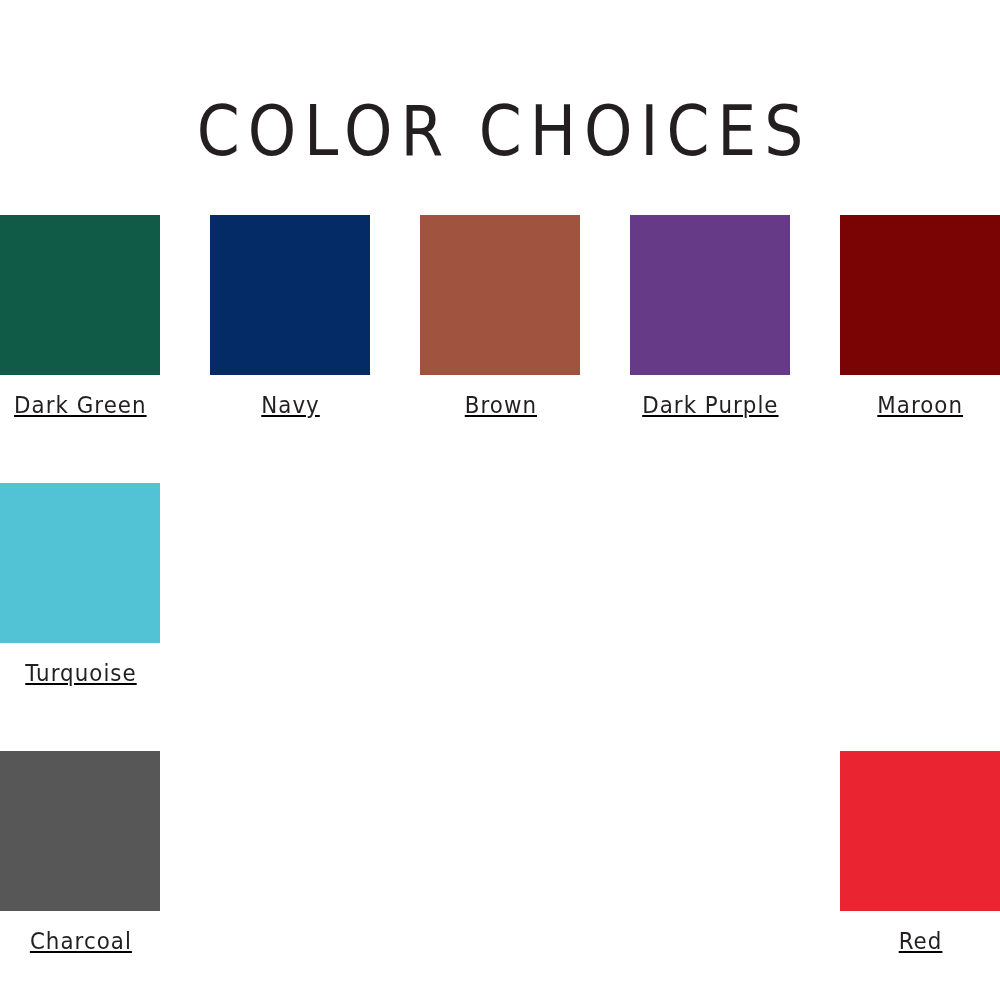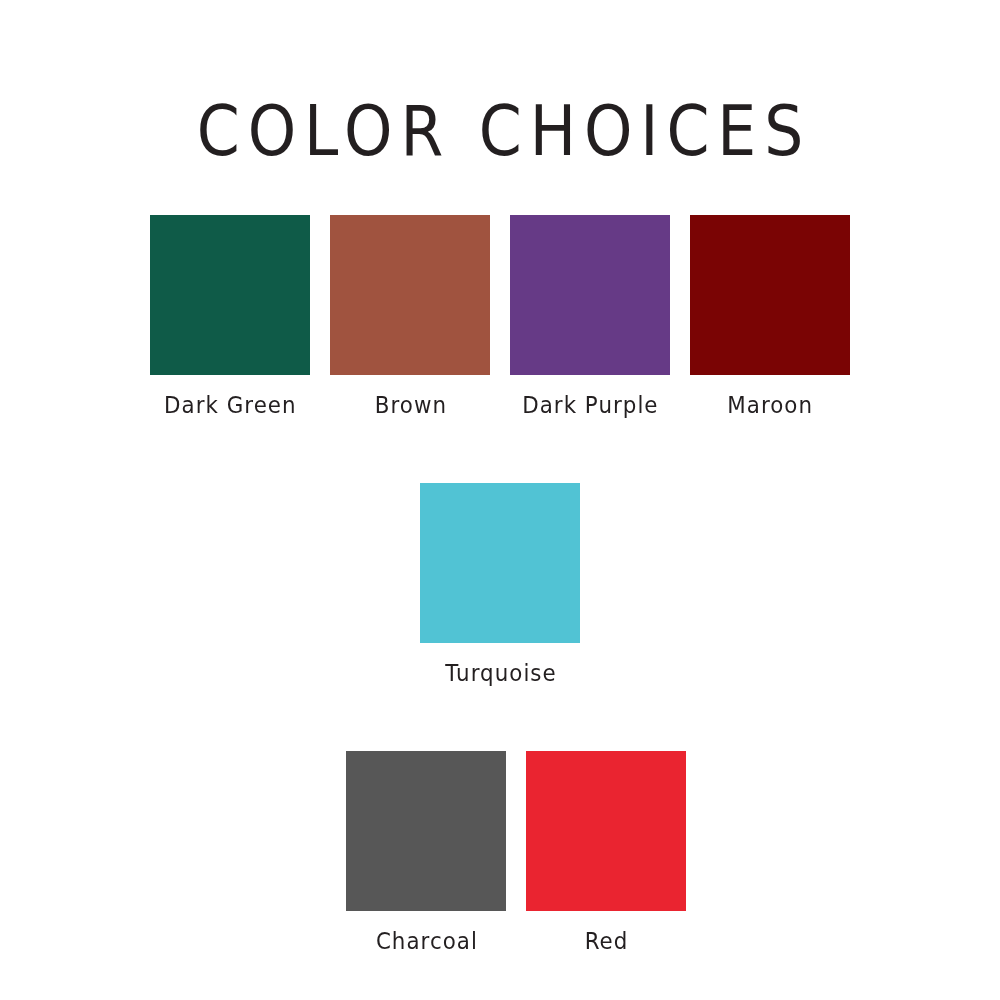--- a/index.html
+++ b/index.html
@@ -47,27 +47,27 @@
   
   .grid {
     position: absolute;
     top: 215px;
     left: 0;
     width: 1000px;
   }
 
   .swatch-row {
     display: flex;
-    justify-content: center;
+    justify-content: space-between;
     gap: 20px;
     margin-bottom: 65px;
+    text-decoration: underline;
   }
   .swatch-row:last-child {
     margin-bottom: 0;
-    padding-left: 32px;
   }
 
   .swatch-cell {
     width: 160px;
     display: flex;
     flex-direction: column;
     align-items: center;
   }
 
   .swatch-chip {
@@ -98,20 +98,24 @@
   <div class="title">COLOR CHOICES</div>
 
   <div class="grid">
 
     <div class="swatch-row">
       <div class="swatch-cell">
         <span class="swatch-chip" style="background-color: rgb(15, 91, 72);"></span>
         <span class="swatch-label">Dark Green</span>
       </div>
       <div class="swatch-cell">
+        <span class="swatch-chip" style="background-color: rgb(4, 43, 102);"></span>
+        <span class="swatch-label">Navy</span>
+      </div>
+      <div class="swatch-cell">
         <span class="swatch-chip" style="background-color: rgb(160, 83, 63);"></span>
         <span class="swatch-label">Brown</span>
       </div>
       <div class="swatch-cell">
         <span class="swatch-chip" style="background-color: rgb(102, 58, 134);"></span>
         <span class="swatch-label">Dark Purple</span>
       </div>
       <div class="swatch-cell">
         <span class="swatch-chip" style="background-color: rgb(122, 4, 4);"></span>
         <span class="swatch-label">Maroon</span>

